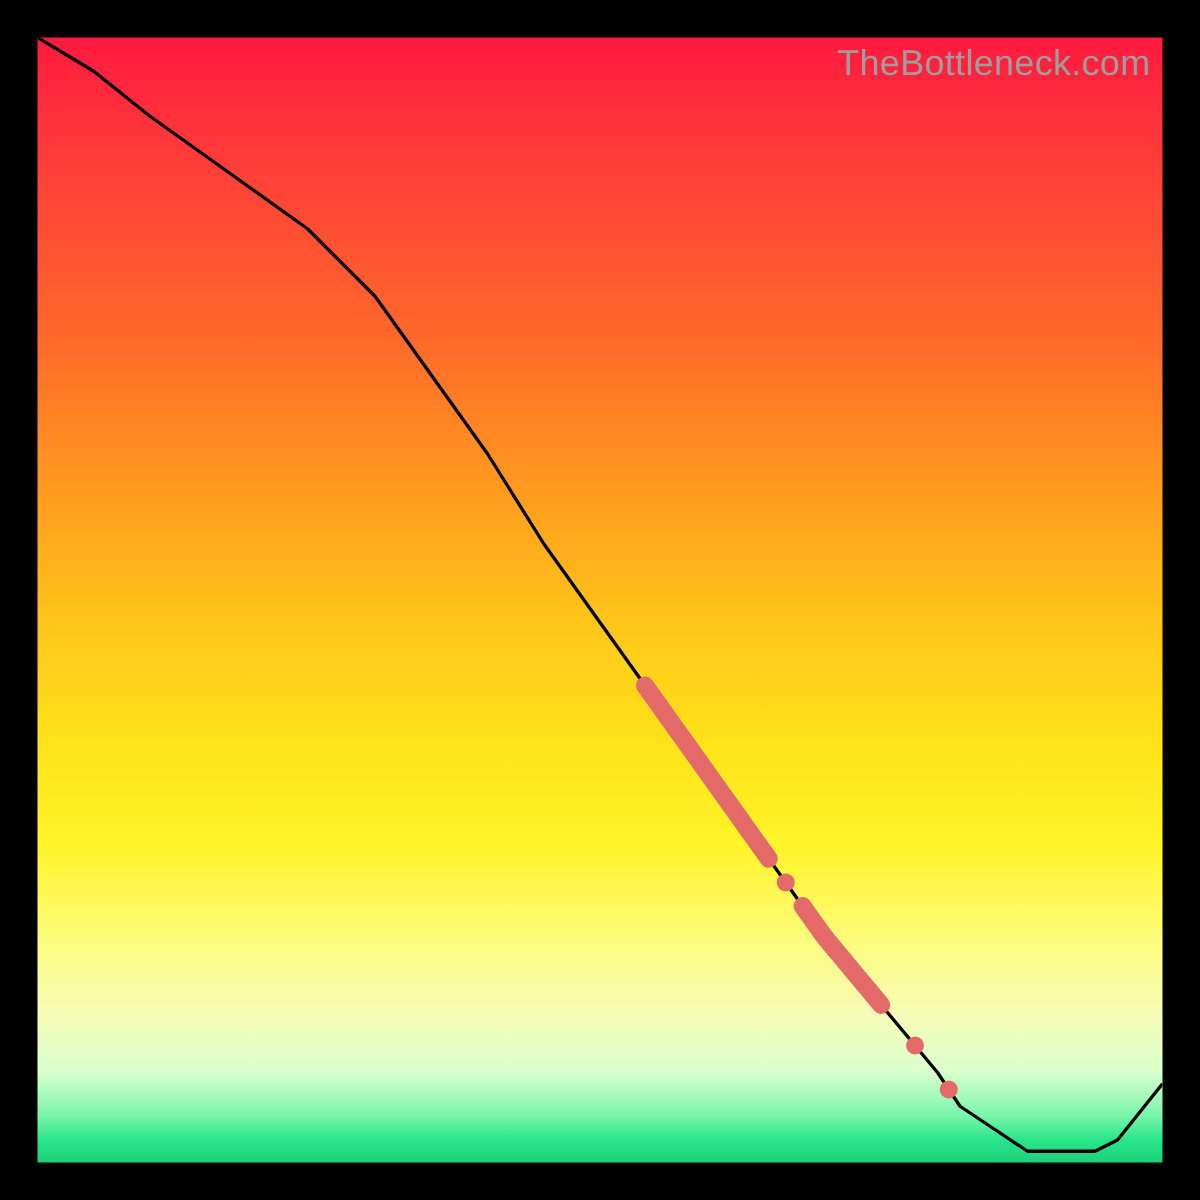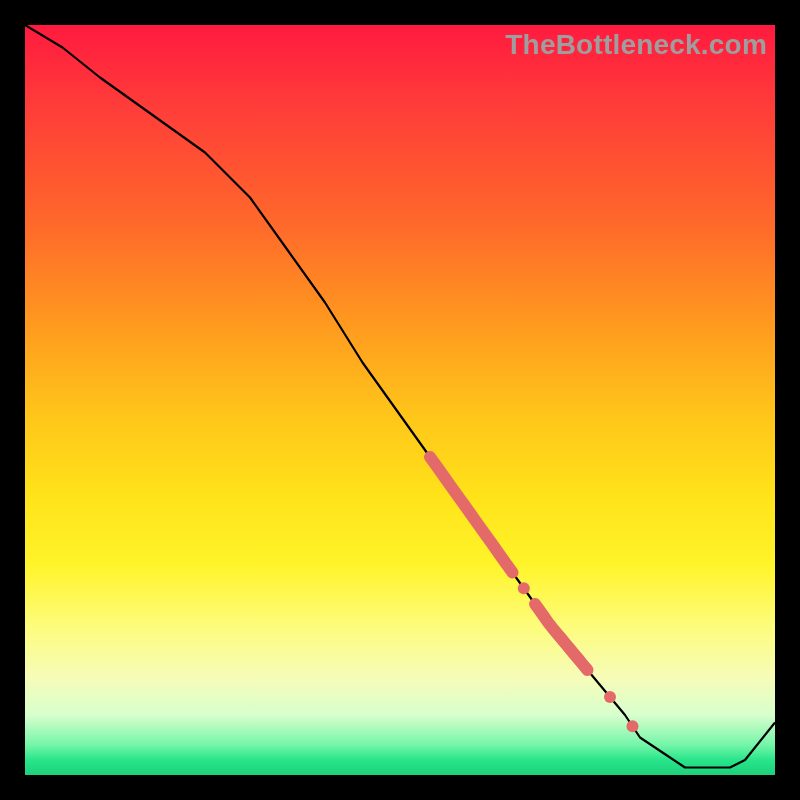--- a/index.html
+++ b/index.html
@@ -37,22 +37,22 @@
       #d8ffcd 92%,
       #74f5a8 96%,
       #28e58a 98%,
       #1dd07a 100%);
   }
   .watermark {
     position: absolute;
     top: 4px;
     right: 8px;
     color: #9e9e9e;
-    font-size: 28px;
-    font-weight: 700;
+    font-size: 24px;
+    font-weight: 400;
     letter-spacing: 0.2px;
     user-select: none;
   }
   svg.overlay {
     position: absolute;
     left: 0;
     top: 0;
     width: 750px;
     height: 750px;
   }

